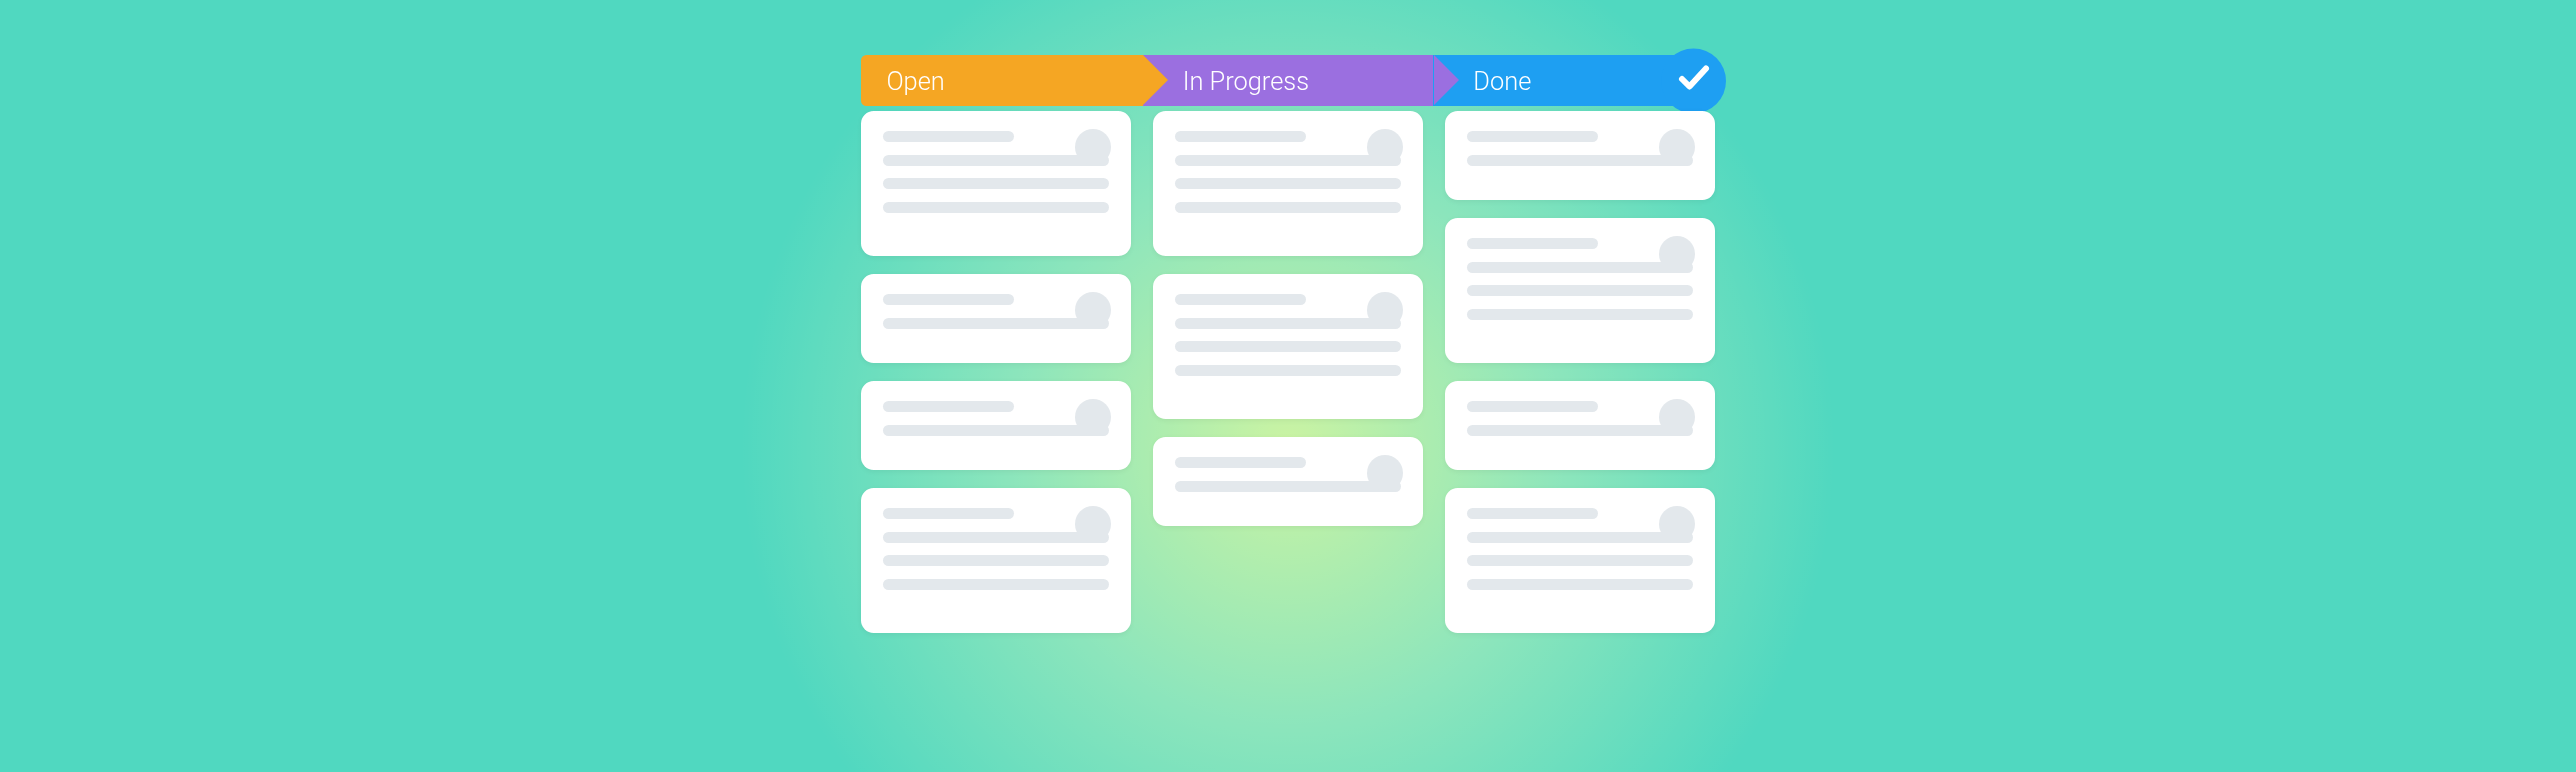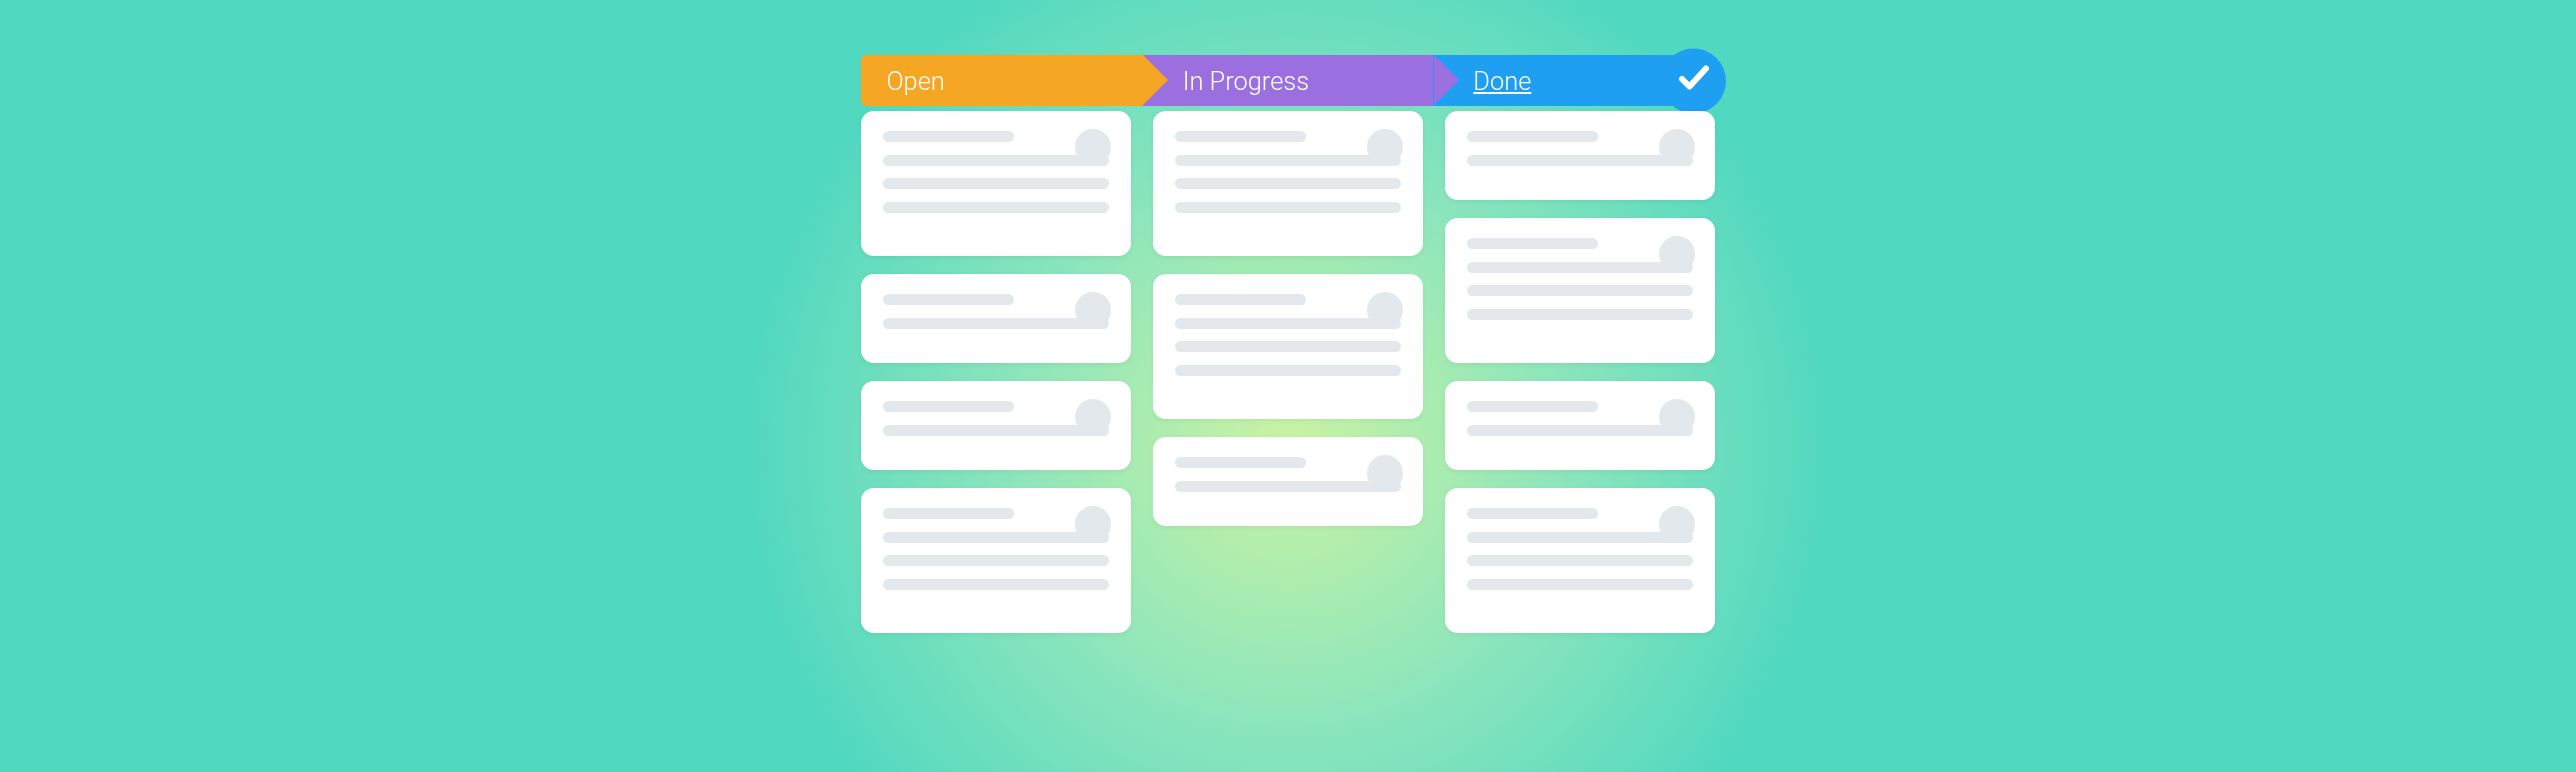--- a/index.html
+++ b/index.html
@@ -81,21 +81,20 @@
     border-bottom: 25.4px solid transparent;
     border-left: 25.4px solid #9b6fe0;
     z-index: 2;
   }
   .step-done {
     width: 282px;
     background: #1e9ff2;
     padding-left: 40px;
     border-top-right-radius: 25.4px;
     border-bottom-right-radius: 25.4px;
-    text-decoration: underline;
   }
   .done-badge {
     position: absolute;
     right: -11px;
     top: 50%;
     transform: translateY(-50%);
     width: 65px;
     height: 65px;
     background: #1e9ff2;
     border-radius: 50%;

